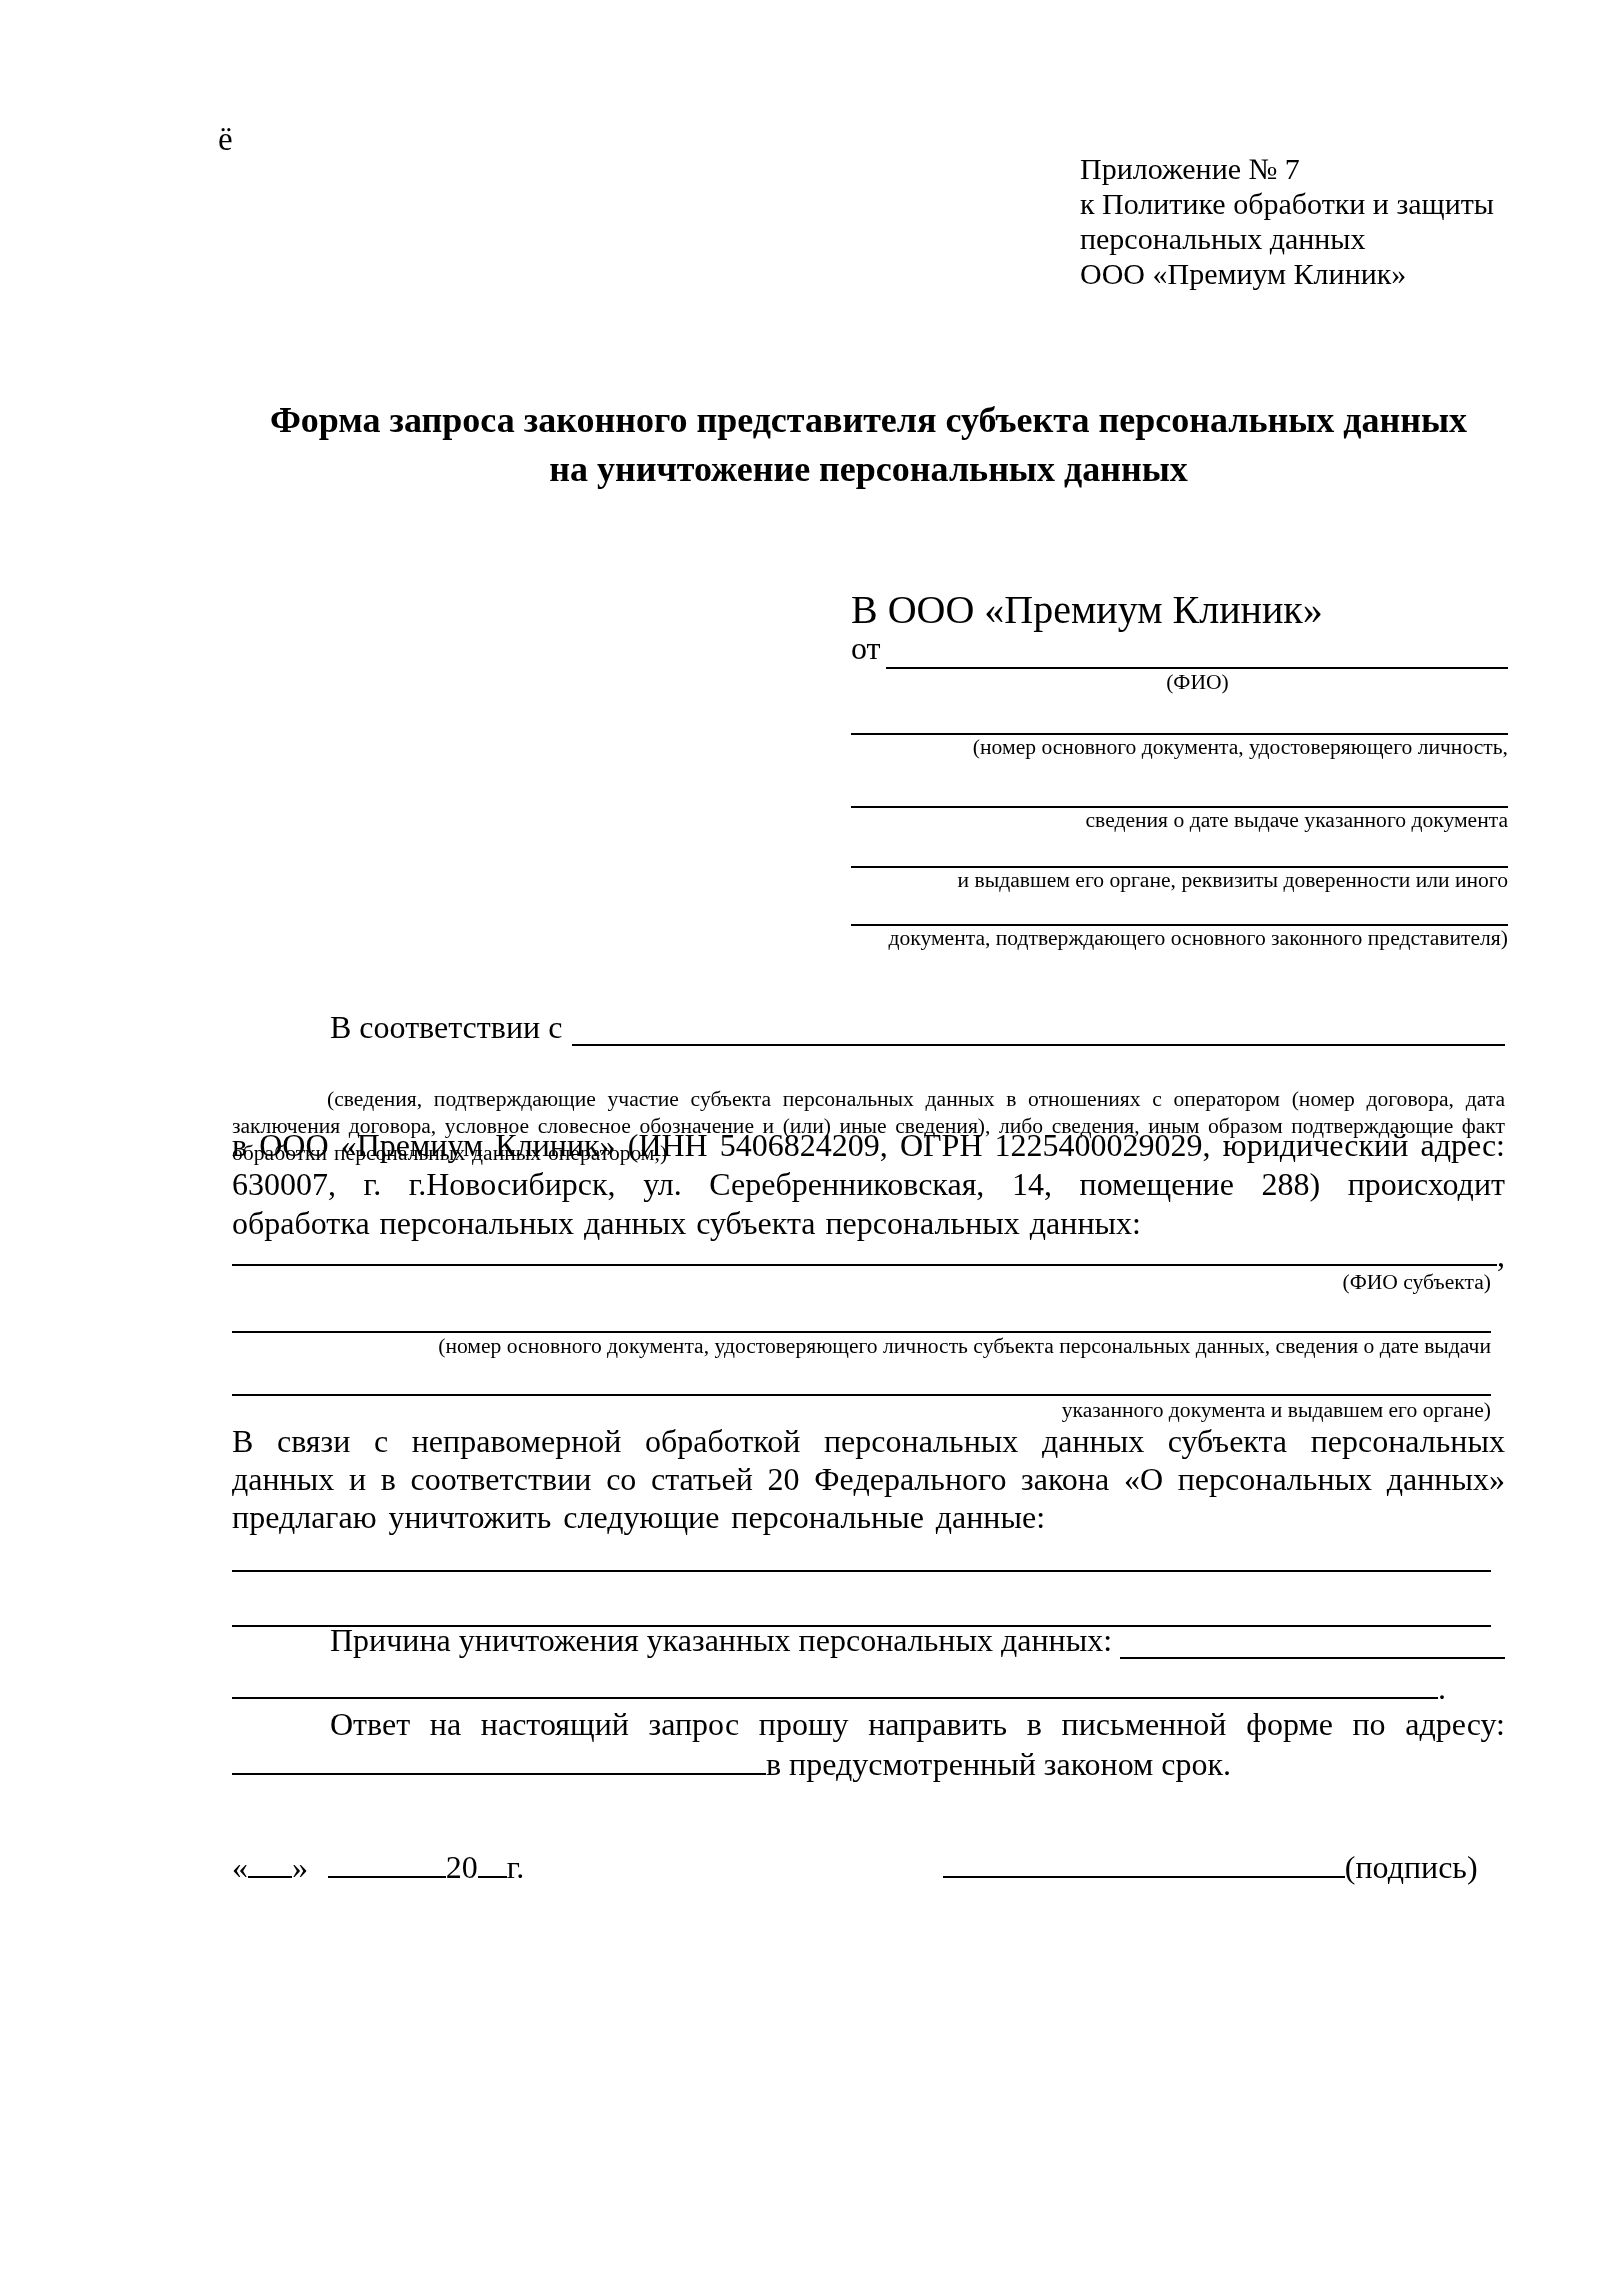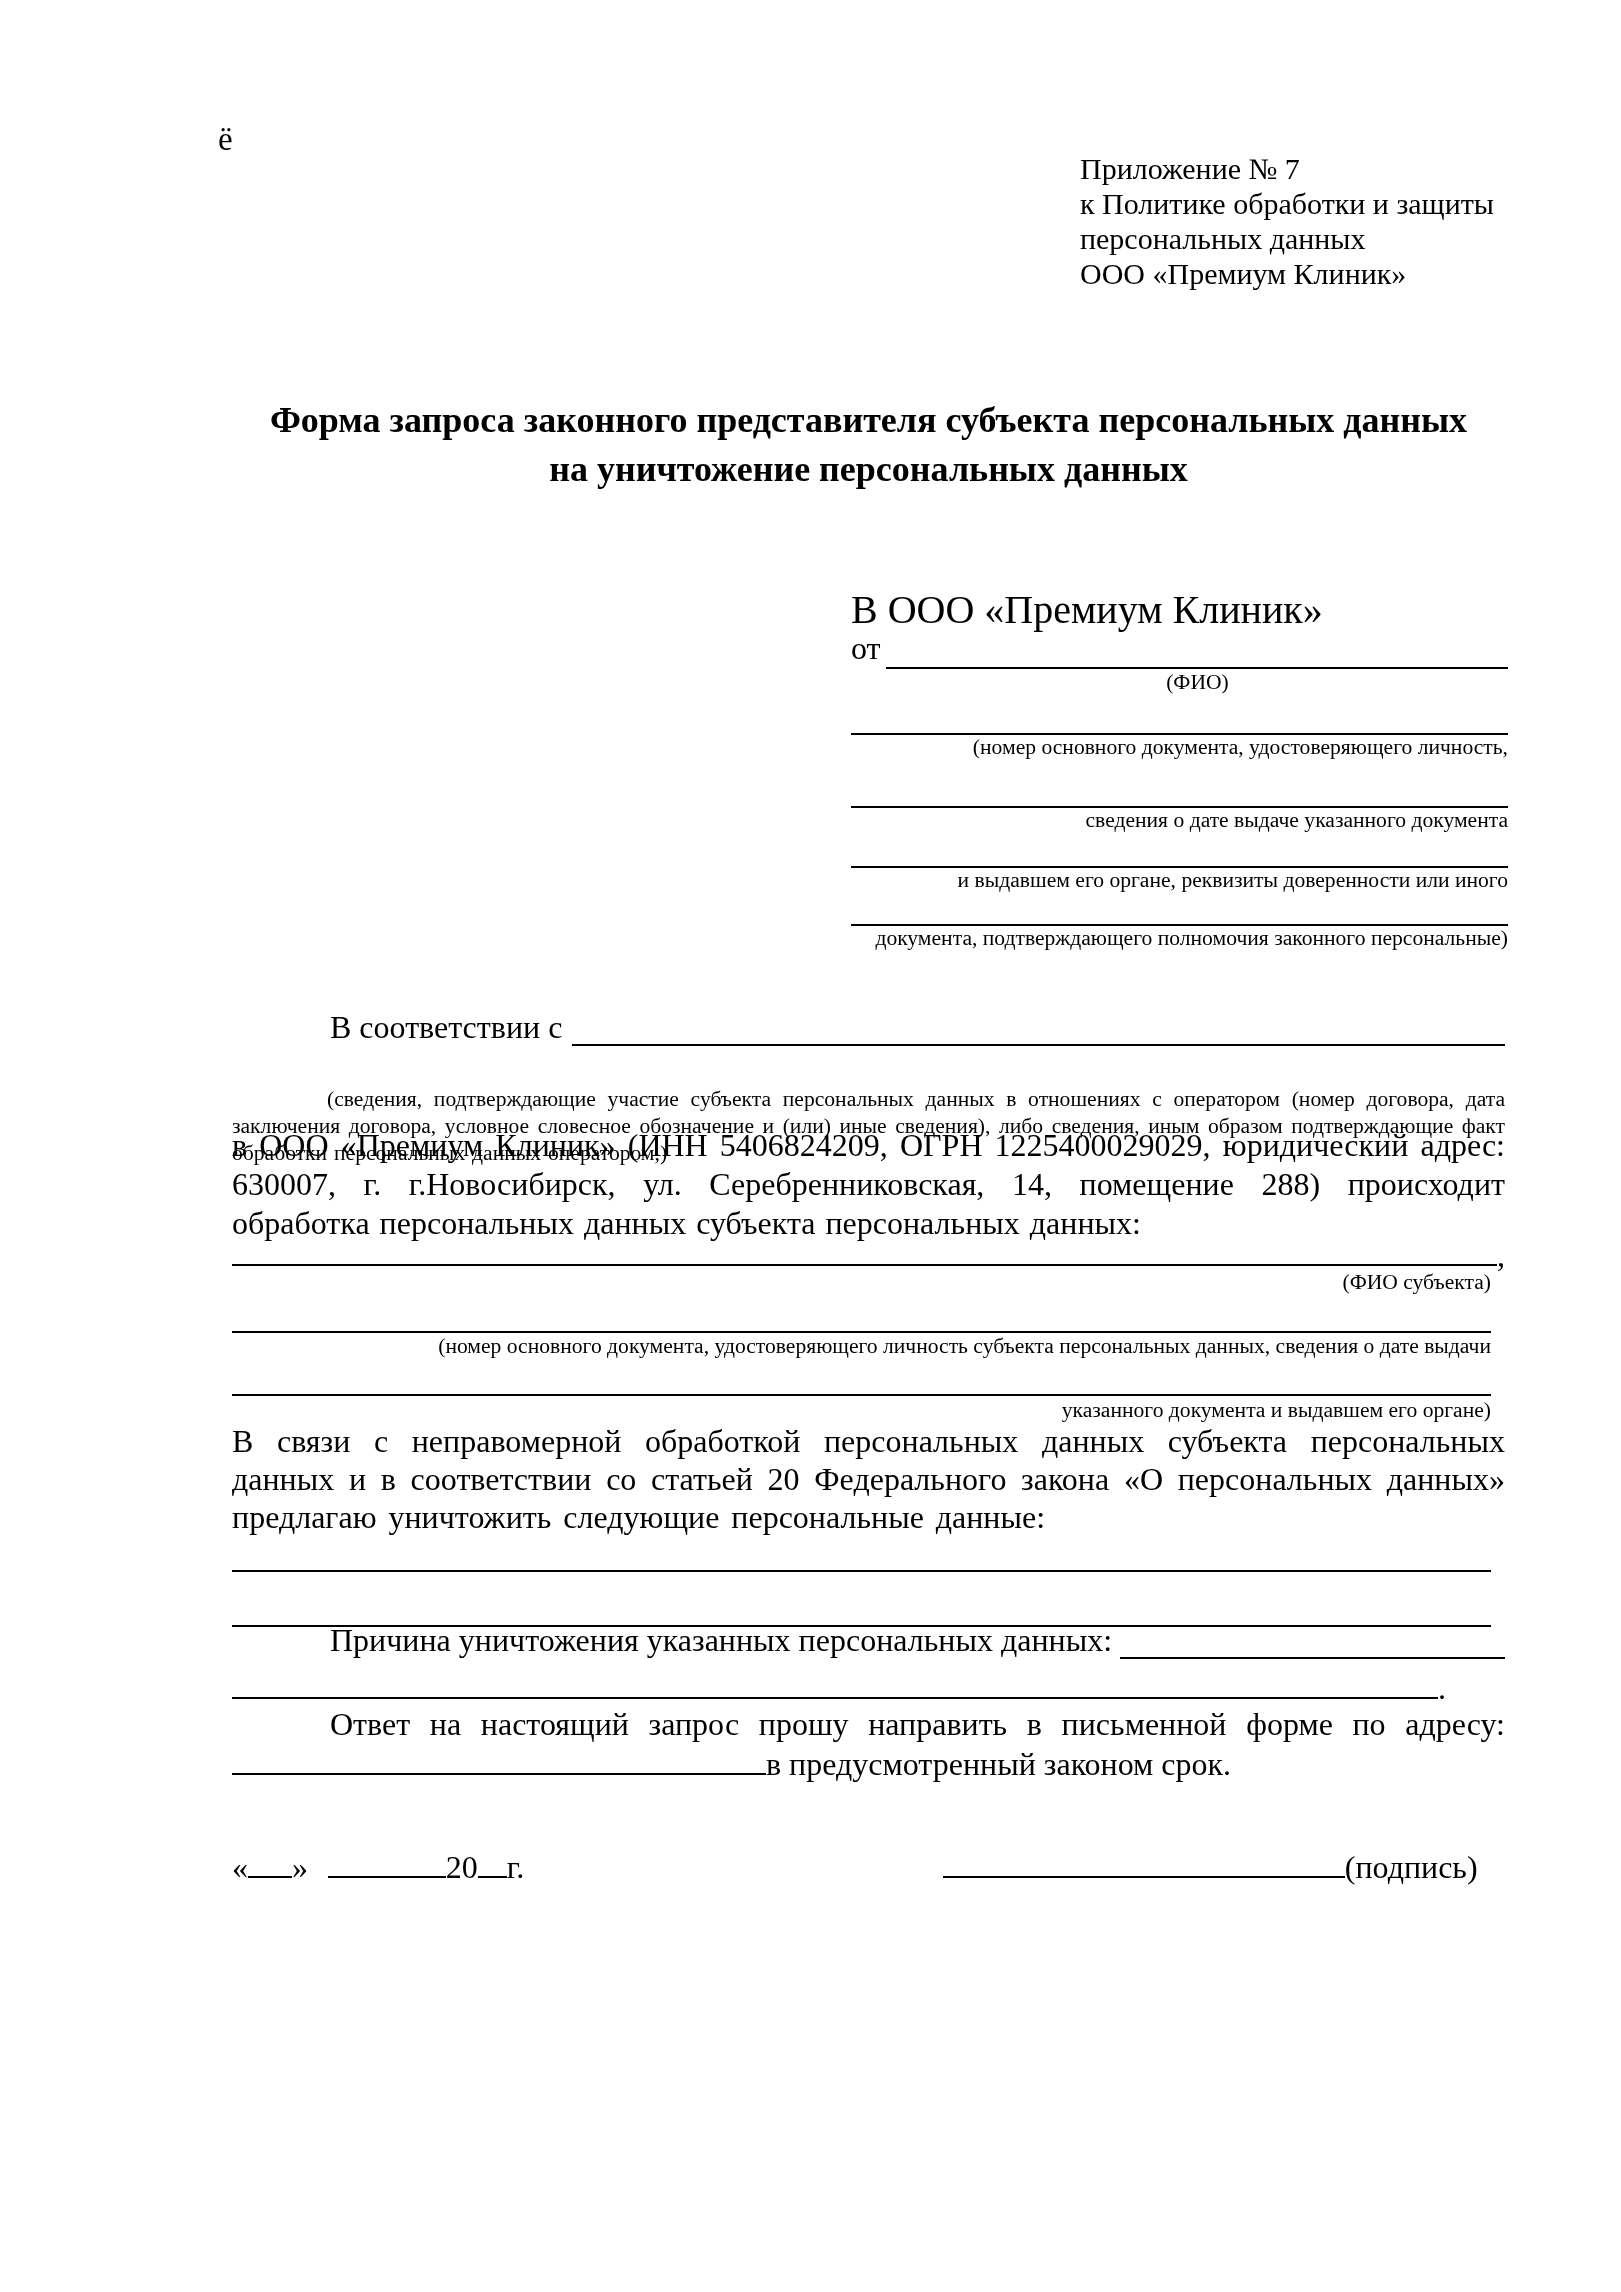--- a/index.html
+++ b/index.html
@@ -86,21 +86,21 @@
     </div>
     <div class="cap fio-cap">(ФИО)</div>
 
     <div class="ul fline f1"></div>
     <div class="cap center">(номер основного документа, удостоверяющего личность,</div>
     <div class="ul fline f2"></div>
     <div class="cap center">сведения о дате выдаче указанного документа</div>
     <div class="ul fline f3"></div>
     <div class="cap center">и выдавшем его органе, реквизиты доверенности или иного</div>
     <div class="ul fline f4"></div>
-    <div class="cap center">документа, подтверждающего полномочия законного персональные)</div>
+    <div class="cap center">документа, подтверждающего основного законного представителя)</div>
   </div>
 
   <div class="abs accord-row">
     <span class="lead">В соответствии с</span>
     <div class="ul"></div>
   </div>
   <div class="abs cap just accord-cap">(сведения, подтверждающие участие субъекта персональных данных в отношениях с оператором (номер договора, дата заключения договора, условное словесное обозначение и (или) иные сведения), либо сведения, иным образом подтверждающие факт обработки персональных данных оператором,)</div>
 
   <div class="abs body-text just op-para">в ООО «Премиум Клиник» (ИНН 5406824209, ОГРН 1225400029029, юридический адрес: 630007, г. г.Новосибирск, ул. Серебренниковская, 14, помещение 288) происходит обработка персональных данных субъекта персональных данных:</div>
 

